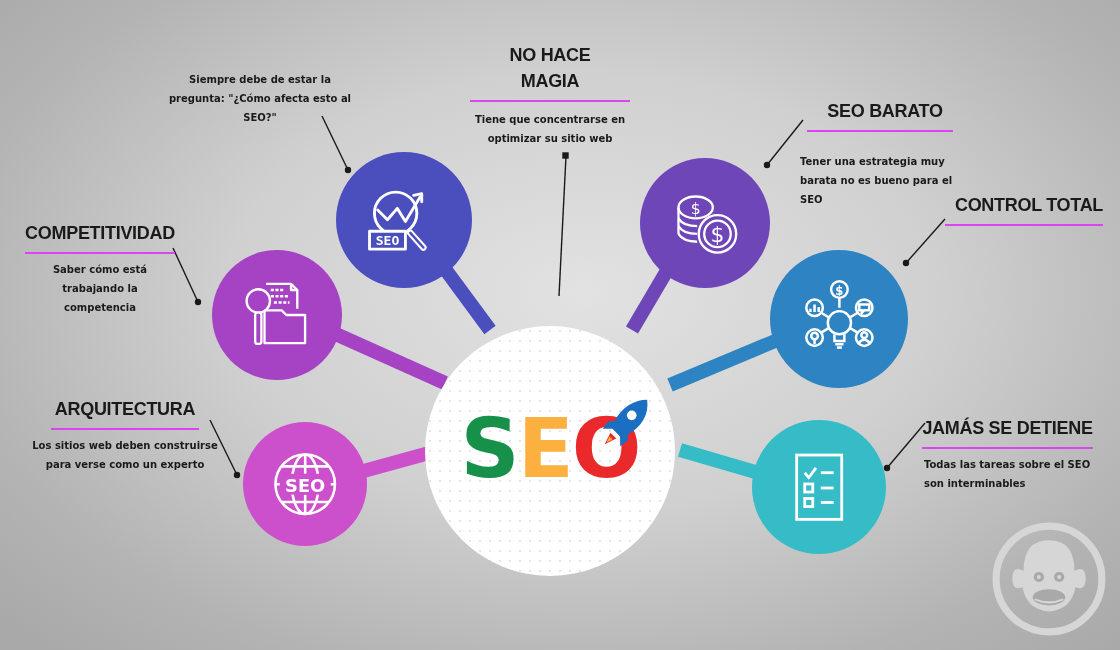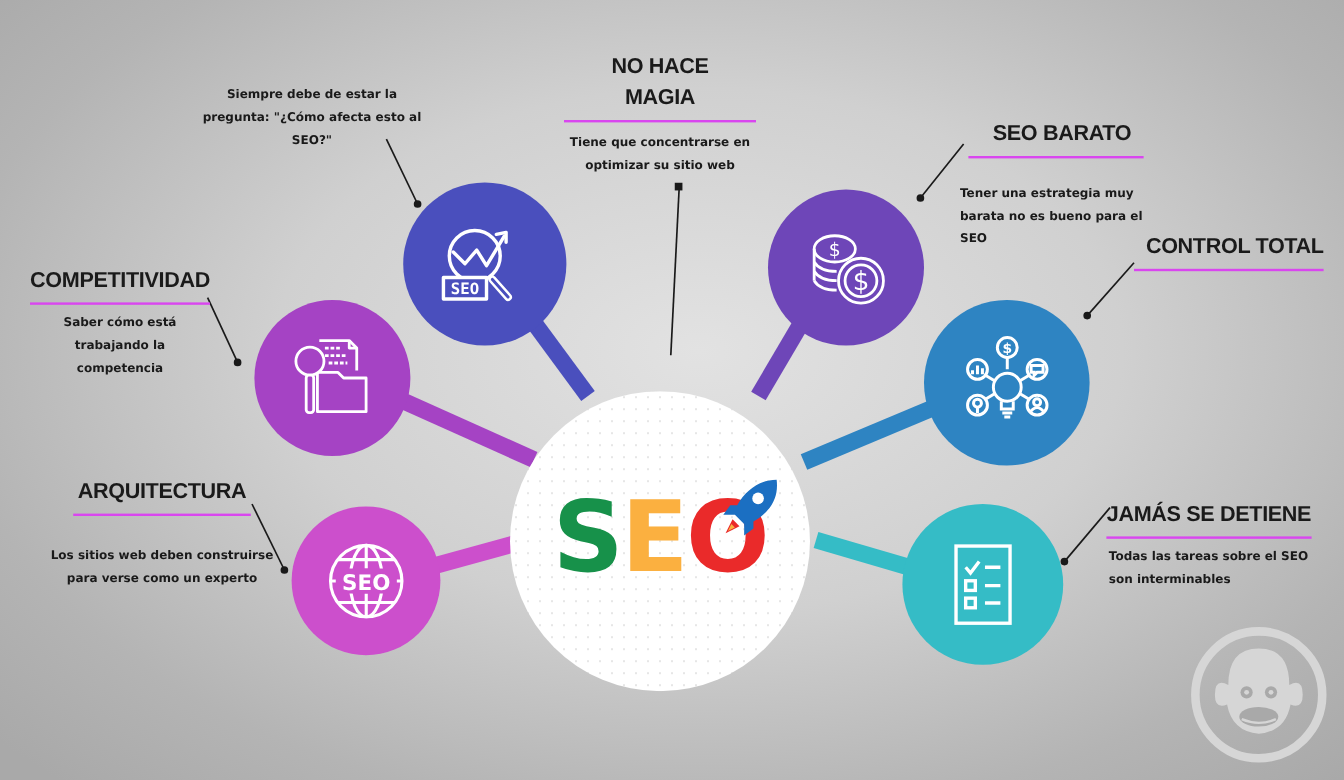--- a/index.html
+++ b/index.html
@@ -91,23 +91,23 @@
   <div class="block" style="left:920px; top:415px; width:175px;">
     <div class="title" style="padding:0 0 6px;">JAMÁS SE DETIENE</div>
     <div class="desc left" style="margin-top:6px; padding-left:4px;">Todas las tareas sobre el SEO son interminables</div>
   </div>
 
   <div class="block" style="left:25px; top:220px; width:150px;">
     <div class="title" style="padding:0 0 6px;">COMPETITIVIDAD</div>
     <div class="desc" style="margin-top:6px;">Saber cómo está trabajando la competencia</div>
   </div>
 
-  <div class="block" style="left:30px; top:396px; width:210px;">
+  <div class="block" style="left:20px; top:396px; width:210px;">
     <div class="title" style="padding:0 4px 6px;">ARQUITECTURA</div>
-    <div class="desc" style="margin-top:24px;">Los sitios web deben construirse para verse como un experto</div>
+    <div class="desc" style="margin-top:6px;">Los sitios web deben construirse para verse como un experto</div>
   </div>
 
   <div class="node" style="left:336px; top:152px; width:136px; height:136px; background:#4a4fbd;">
     <svg viewBox="0 0 100 100" fill="none" stroke="#fff" stroke-width="3.5" stroke-linejoin="round" stroke-linecap="round">
       <circle cx="40" cy="42" r="26"></circle>
       <polyline points="18,38 30,50 42,36 52,52 70,22"></polyline>
       <polyline points="62,20 72,18 72,28"></polyline>
       <rect x="8" y="64" width="44" height="22" fill="#4a4fbd"></rect>
       <text x="30" y="81" fill="#fff" stroke="none" font-family="DejaVu Sans Mono, monospace" font-weight="bold" font-size="16" text-anchor="middle">SEO</text>
       <line x1="58" y1="66" x2="74" y2="84" stroke-width="8"></line>

